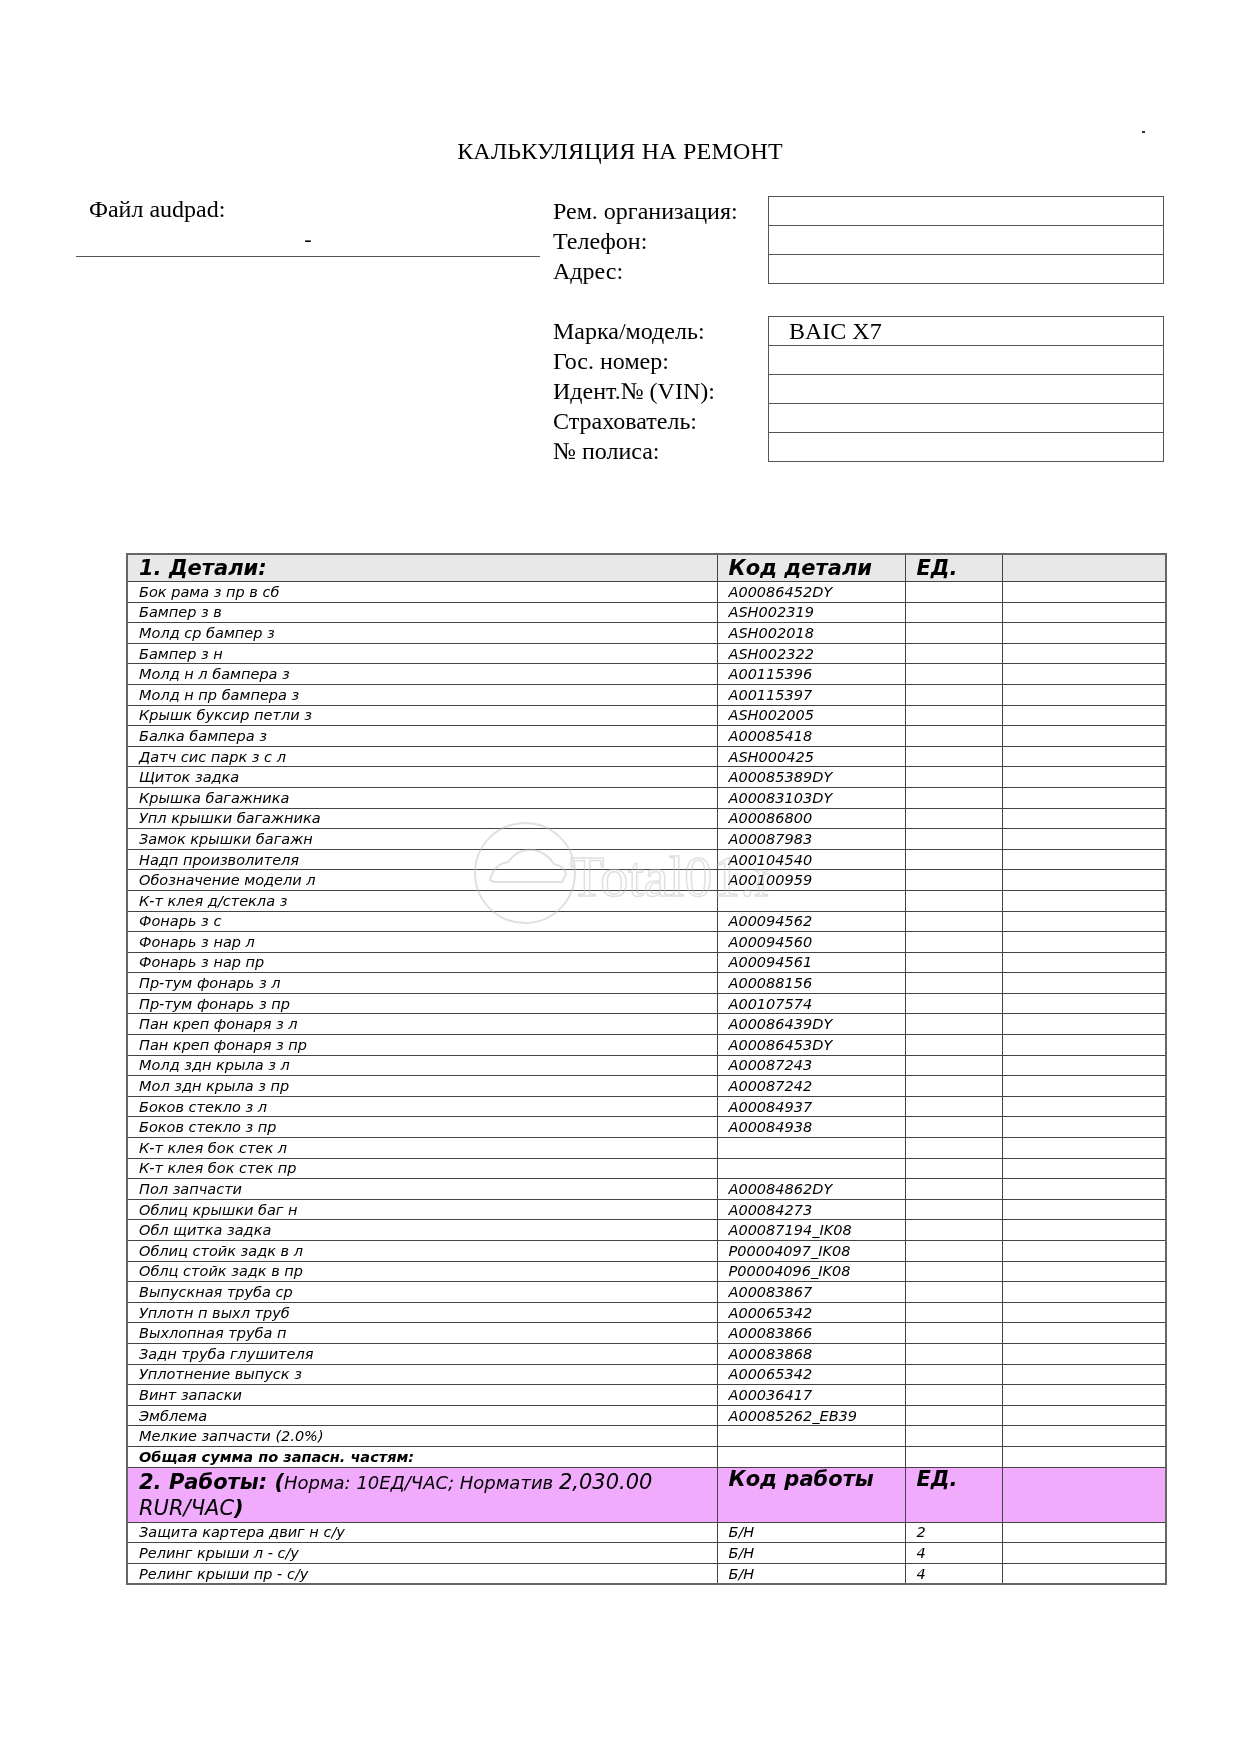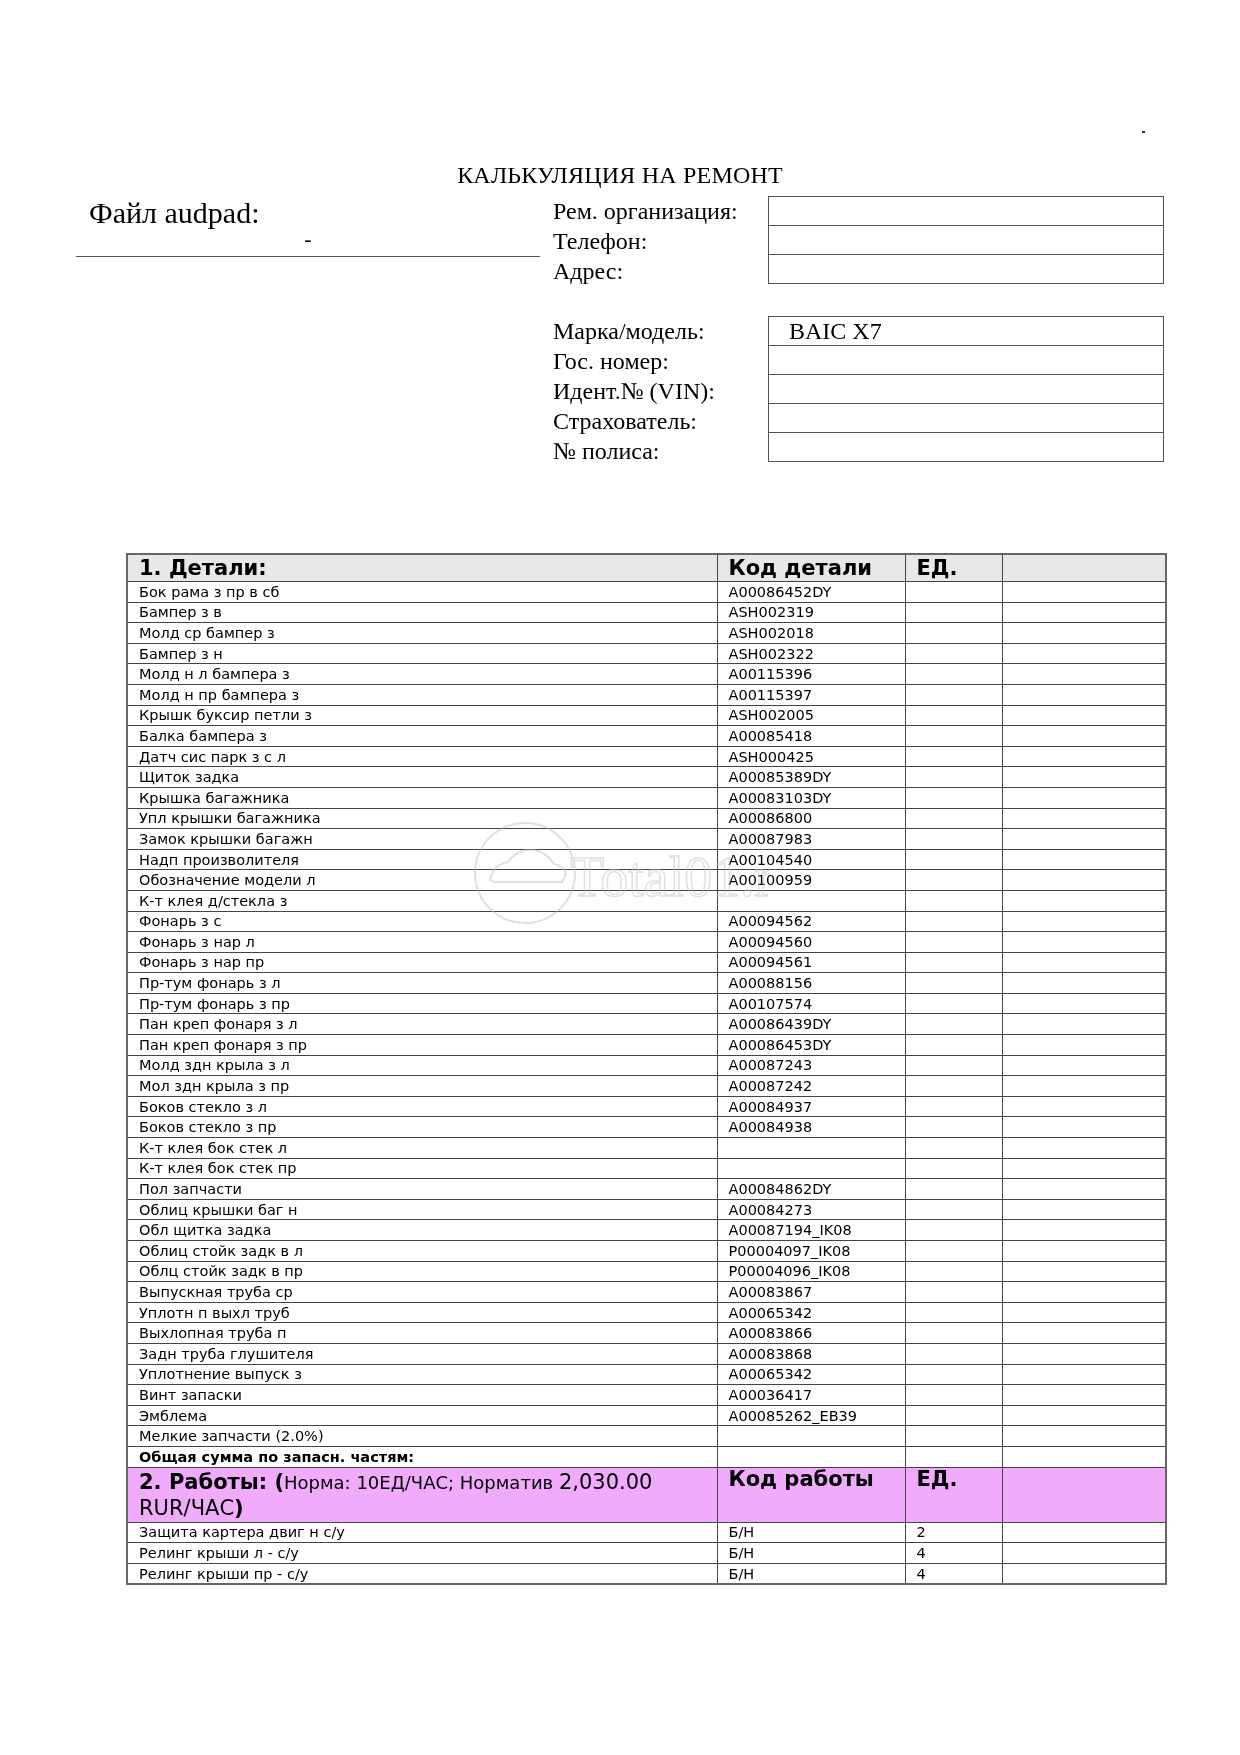--- a/index.html
+++ b/index.html
@@ -1,23 +1,23 @@
 <!DOCTYPE html>
 <html><head>
   <meta charset="utf-8">
   <style>
     html, body { margin: 0; padding: 0; background: #ffffff; }
     body { width: 1240px; height: 1755px; position: relative; overflow: hidden; color: #000; }
     .serif { font-family: "Liberation Serif", "DejaVu Serif", serif; }
-    .sans { font-family: "DejaVu Sans", "Liberation Sans", sans-serif; }
-
-    .doc-title { position: absolute; left: 0; width: 1240px; top: 138px; text-align: center; font-size: 24px; letter-spacing: 0.2px; margin-top: 24px; }
+    .sans { font-family: "DejaVu Sans", "Liberation Sans", sans-serif; font-style: italic; }
+
+    .doc-title { position: absolute; left: 0; width: 1240px; top: 138px; text-align: center; font-size: 24px; letter-spacing: 0.2px; }
 
     .file-block { position: absolute; left: 76px; top: 196px; width: 464px; }
-    .file-label { font-size: 30px; position: absolute; left: 13px; top: 0; white-space: nowrap; }
+    .file-label { font-size: 24px; position: absolute; left: 13px; top: 0; white-space: nowrap; }
     .file-value { position: absolute; left: 0; width: 464px; top: 30px; text-align: center; font-size: 22px; }
     .file-line { position: absolute; left: 0; top: 60px; width: 464px; height: 0; border-top: 1.5px solid #555; }
 
     .info-labels { position: absolute; left: 553px; font-size: 24px; line-height: 30px; }
     .info-labels div { height: 30px; white-space: nowrap; }
     .info-boxes { position: absolute; left: 768px; width: 396px; }
     .info-box { height: 28px; border: 1.5px solid #555; border-top: none; font-size: 24px; line-height: 28px; padding-left: 20px; box-sizing: content-box; }
     .info-box:first-child { border-top: 1.5px solid #555; }
 
     .group1-labels { top: 196px; }

